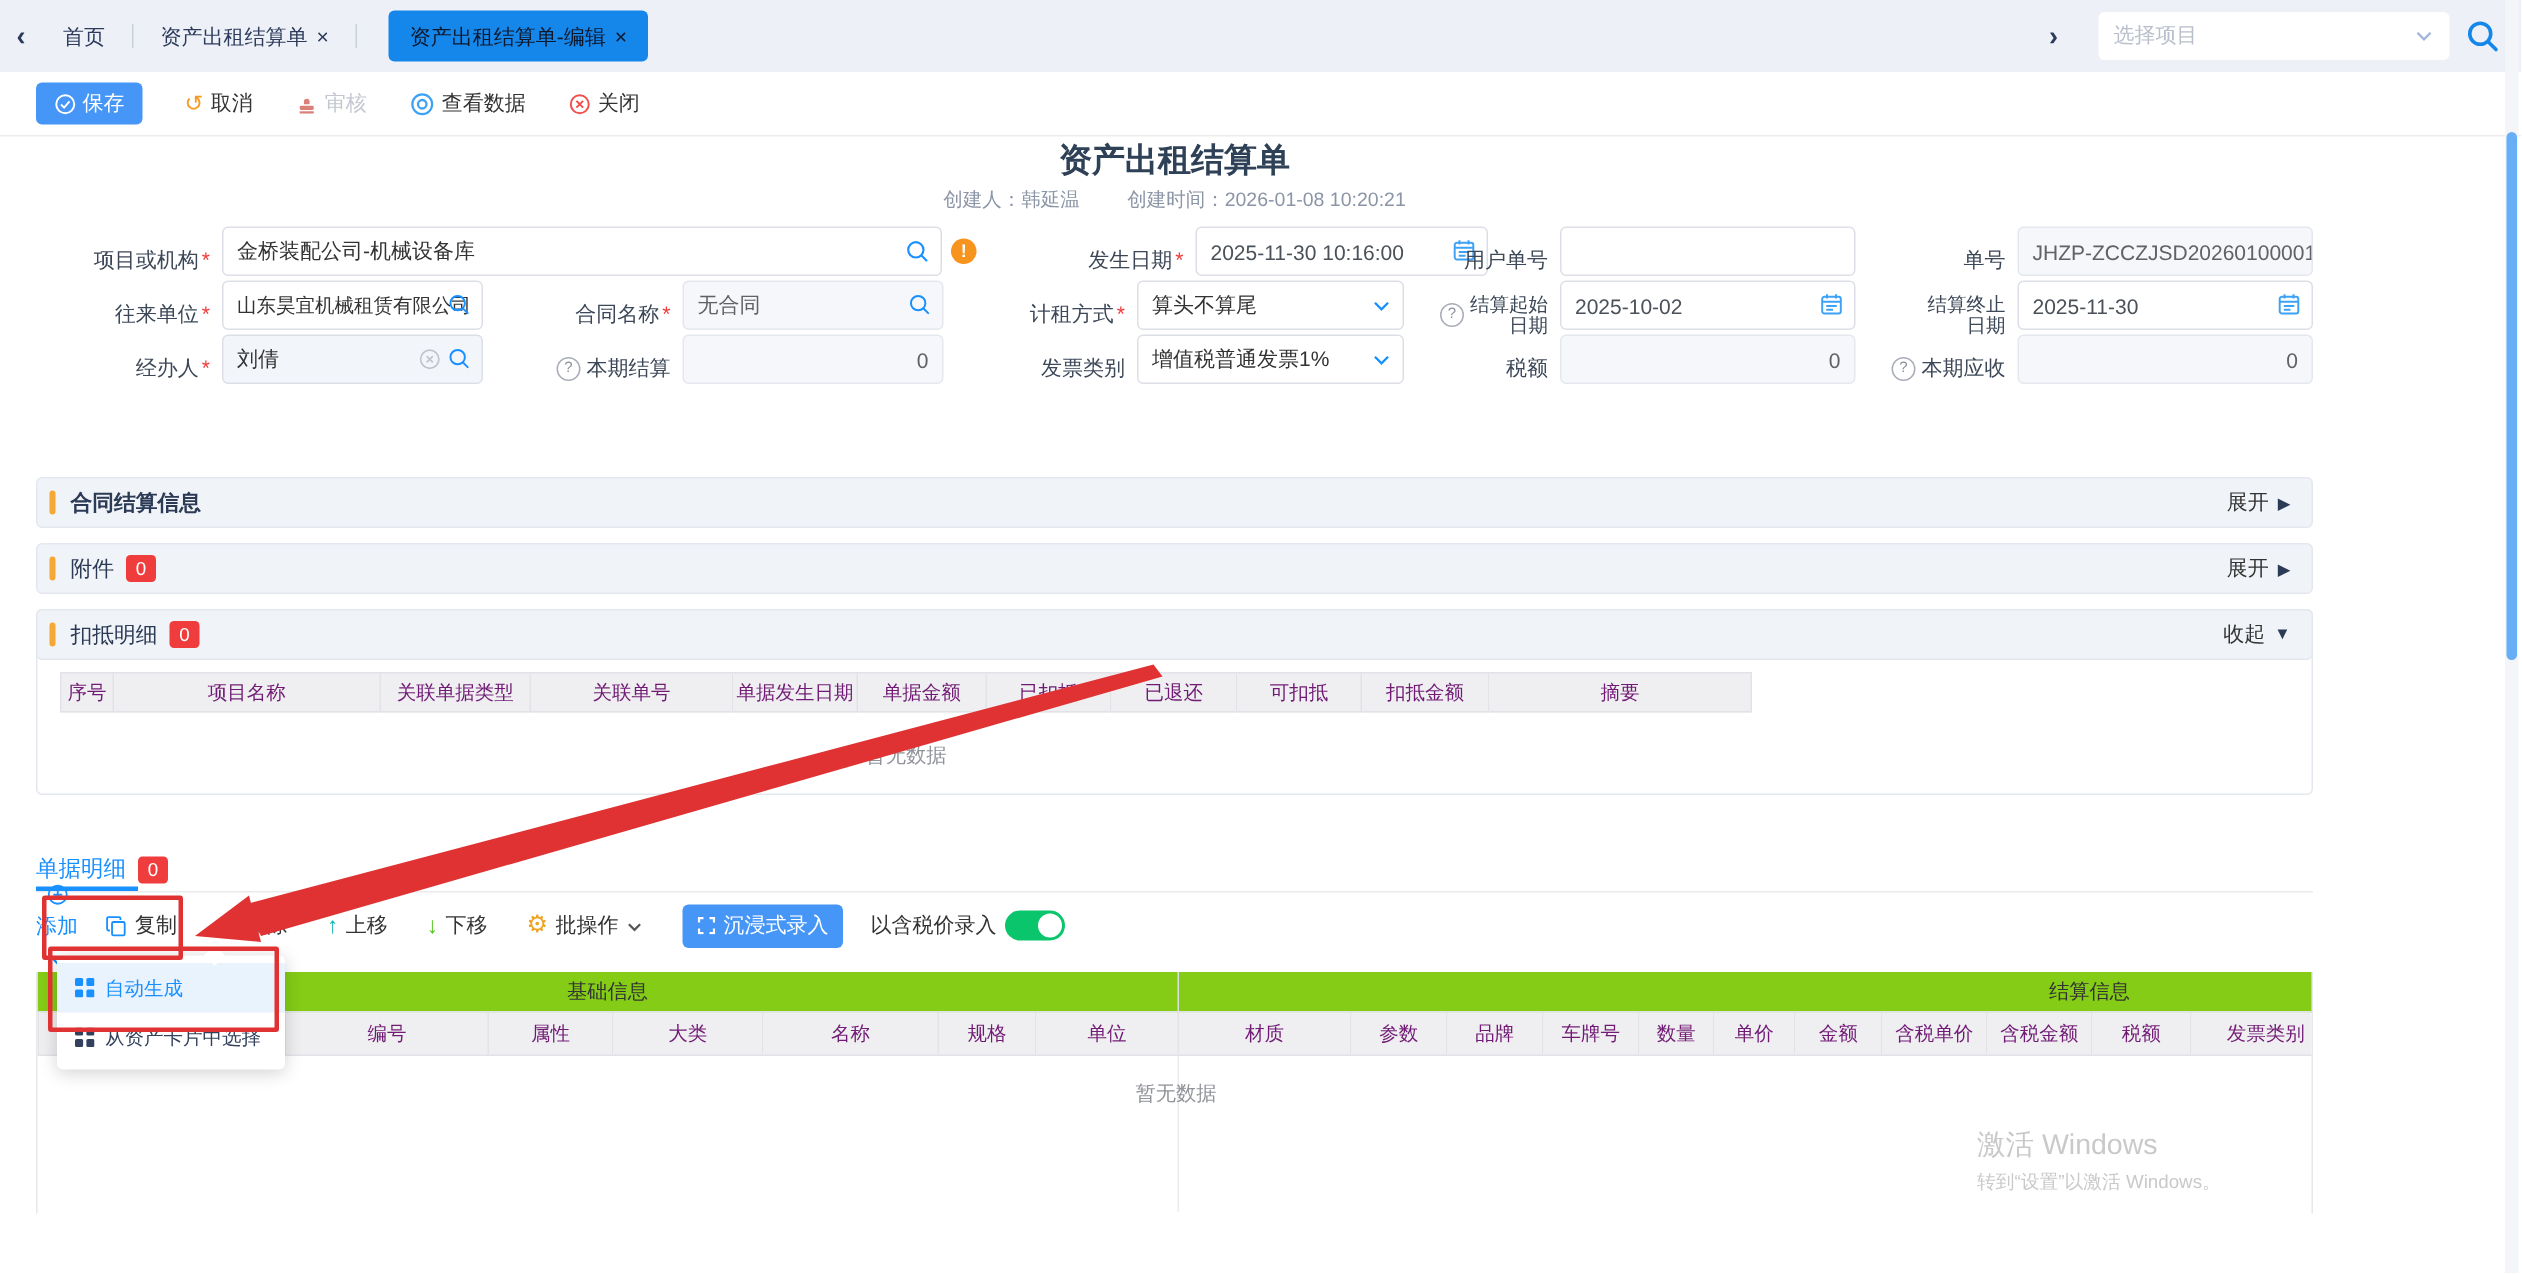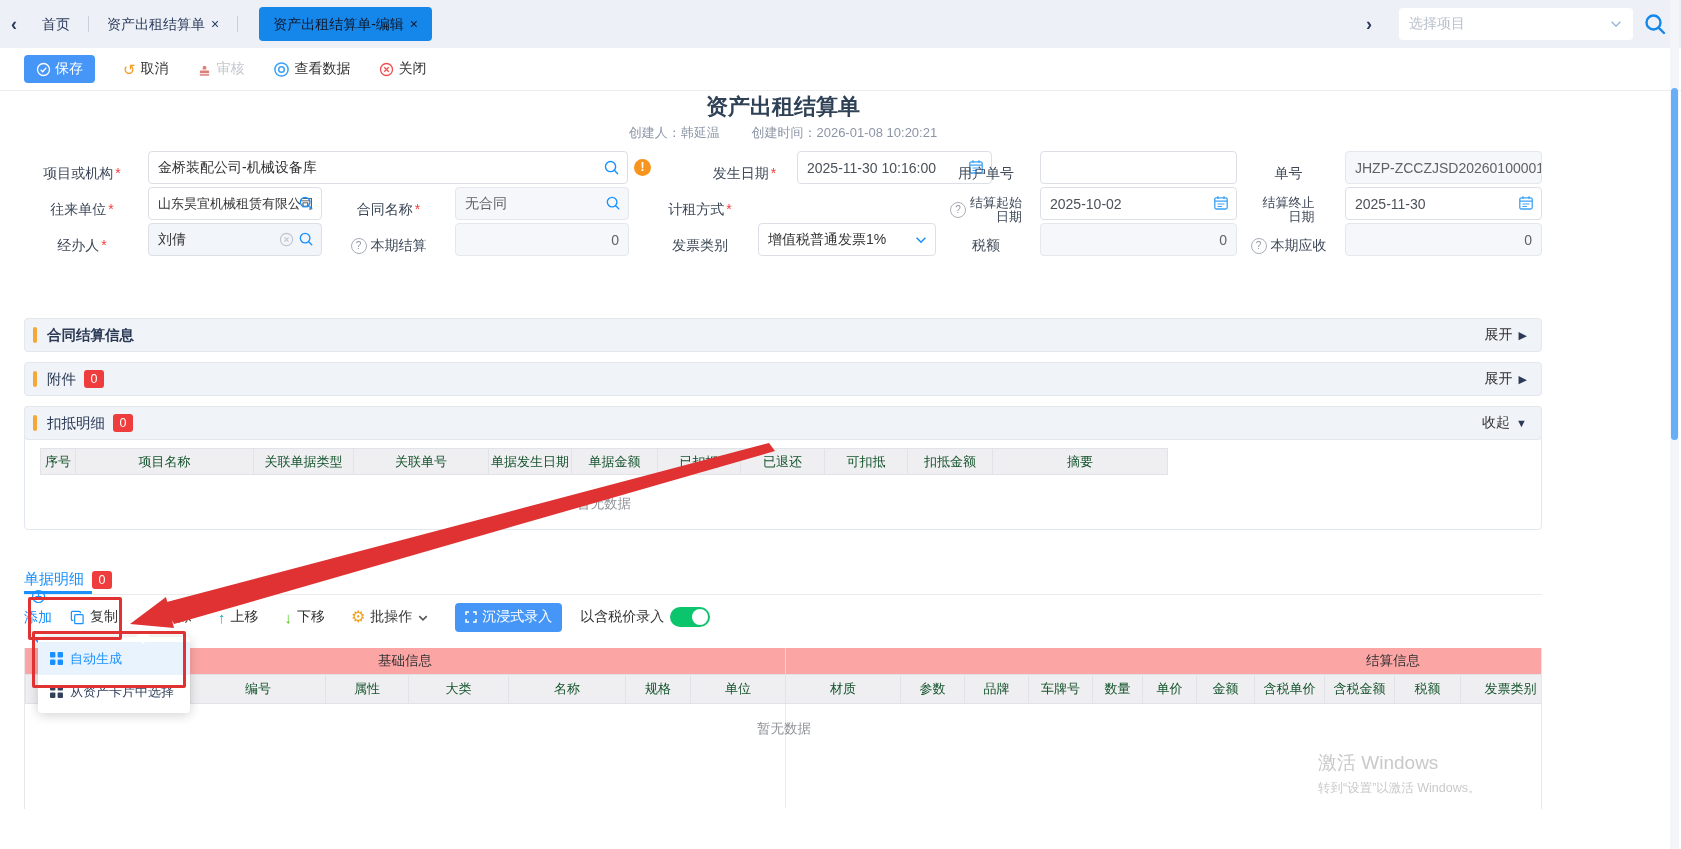--- a/index.html
+++ b/index.html
@@ -27,21 +27,21 @@
   .uni{font-size:15px;line-height:1;}
   
   .doc-title{position:absolute;left:24px;top:92px;width:1518px;text-align:center;
              font-size:22px;font-weight:bold;color:#2e4156;}
   .doc-sub{position:absolute;left:24px;top:124px;width:1518px;text-align:center;
            font-size:13px;color:#8b95a6;}
   .doc-sub span{margin:0 14px;}
   
   .fld{position:absolute;display:flex;align-items:center;height:31px;}
   .fld>label{flex:none;text-align:right;padding-right:8px;color:#3c4757;font-size:14px;
-             display:flex;align-items:center;justify-content:center;margin-top:13px;}
+             display:flex;align-items:center;justify-content:flex-end;margin-top:13px;}
   .req::after{content:"*";color:#f23b3b;margin-left:2px;}
   .l2{font-size:13px;line-height:14px;text-align:right;}
   .inp{position:relative;flex:1;height:31px;border:1px solid #dcdfe6;border-radius:4px;background:#fff;
        display:flex;align-items:center;padding:0 28px 0 9px;color:#333;overflow:hidden;white-space:nowrap;}
   .inp.noicon{padding-right:9px;}
   .inp.dis{background:#f5f7fa;border-color:#e4e7ed;color:#606266;}
   .inp.lite{background:#f2f5fa;}
   .inp.num{justify-content:flex-end;}
   .tail{position:absolute;right:7px;top:7px;display:flex;gap:4px;}
   .help{width:14px;height:14px;border:1px solid #a9aeb8;border-radius:50%;color:#8d939e;font-size:10px;
@@ -56,38 +56,38 @@
   .badge{display:inline-block;margin-left:8px;min-width:10px;padding:0 5px;height:18px;line-height:18px;
          background:#ef3d3d;color:#fff;border-radius:3px;font-size:12.5px;font-weight:normal;text-align:center;}
   .sec-toggle{margin-left:auto;margin-right:14px;display:flex;align-items:center;gap:6px;color:#333;cursor:pointer;}
   .tri{font-size:11px;color:#2c3b55;}
   .ded-wrap{position:absolute;left:24px;top:406px;width:1518px;height:124px;border:1px solid #e3e7ee;
             border-radius:4px;box-sizing:border-box;background:#fff;}
   .ded-wrap .secbar{left:-1px;top:-1px;}
   
   .thead{display:flex;}
   .th{box-sizing:border-box;background:#efeff1;border:1px solid #e1e3e8;border-left:none;
-      height:27px;line-height:26px;text-align:center;font-size:13px;color:#14532d;overflow:hidden;white-space:nowrap;}
+      height:27px;line-height:26px;text-align:center;font-size:13px;color:#701a75;overflow:hidden;white-space:nowrap;}
   .th:first-child{border-left:1px solid #e1e3e8;}
   .empty{color:#909399;font-size:13.5px;text-align:center;}
   
   .detail-tab{position:absolute;left:24px;top:570px;display:flex;align-items:center;color:#1890ff;font-size:15px;cursor:pointer;}
   .detail-underline{position:absolute;left:24px;top:591px;width:68px;height:3px;background:#1890ff;}
   .detail-hair{position:absolute;left:24px;top:594px;width:1518px;height:1px;background:#ebebee;}
   .dtoolbar{position:absolute;left:24px;top:600px;width:1518px;height:34px;display:flex;align-items:center;}
   .titem{display:flex;align-items:center;gap:5px;cursor:pointer;color:#333;margin-right:26px;white-space:nowrap;}
   .titem.blue{color:#1890ff;margin-right:18px;flex-direction:column;}
   .btn-immersive{height:29px;padding:0 10px;background:#4596f7;color:#fff;border-radius:4px;
                  display:flex;align-items:center;gap:5px;cursor:pointer;margin-right:18px;}
   .toggle{width:40px;height:20px;border-radius:10px;background:#0bc56d;position:relative;cursor:pointer;flex:none;margin-left:6px;}
   .toggle .knob{position:absolute;right:2px;top:2px;width:16px;height:16px;border-radius:50%;background:#fff;}
   .dtable{position:absolute;left:24px;top:648px;width:1518px;height:161px;overflow:hidden;
           border-left:1px solid #e8e8ea;border-right:1px solid #e8e8ea;box-sizing:border-box;}
   .grow{display:flex;width:2000px;}
-  .gcell{box-sizing:border-box;height:27px;line-height:26px;background:#fca5a5;border-bottom:1px solid #e1e3e8;
+  .gcell{box-sizing:border-box;height:27px;line-height:26px;background:#84cc16;border-bottom:1px solid #e1e3e8;
          border-right:1px solid #dcdee2;text-align:center;font-size:13.5px;color:#333;}
   .crow{display:flex;width:2000px;}
   .crow .th{height:29px;line-height:28px;border-top:none;}
   .dbody{display:flex;width:2000px;height:104px;}
   .dbody .bcell{box-sizing:border-box;border-right:1px solid #ececef;}
   .dbody .empty{position:absolute;left:0;top:72px;width:1518px;}
   
   .menu{position:absolute;left:38px;top:637px;width:152px;background:#fff;border-radius:4px;
         box-shadow:0 2px 12px rgba(0,0,0,.18);padding:5px 0;z-index:30;}
   .menu::before{content:"";position:absolute;left:100px;top:-5px;width:10px;height:10px;background:#fff;transform:rotate(45deg);}
@@ -258,20 +258,28 @@
             <line x1="12" y1="12" x2="15.5" y2="15.5" stroke="#1890ff" stroke-width="1.5" stroke-linecap="round"></line>
           </svg>
         </span>
     </div>
   </div>
 
   <div class="fld" style="left:650px;top:188px;width:286px">
     <label style="width:100px">
         <span class="req">计租方式</span>
       </label>
+    <div class="inp">
+      <span>算头不算尾</span>
+      <span class="tail">
+          <svg width="14" height="14" viewBox="0 0 16 16" style="margin-top:2px">
+            <path d="M3 5.5 8 10.5 13 5.5" fill="none" stroke="#1890ff" stroke-width="1.8"></path>
+          </svg>
+        </span>
+    </div>
   </div>
 
   <div class="fld" style="left:940px;top:188px;width:297px">
     <label style="width:92px">
       <span class="help">?</span>
       <span class="l2">
           <span style="display:block">结算起始</span>
           <span style="display:block">日期</span>
         </span>
     </label>

